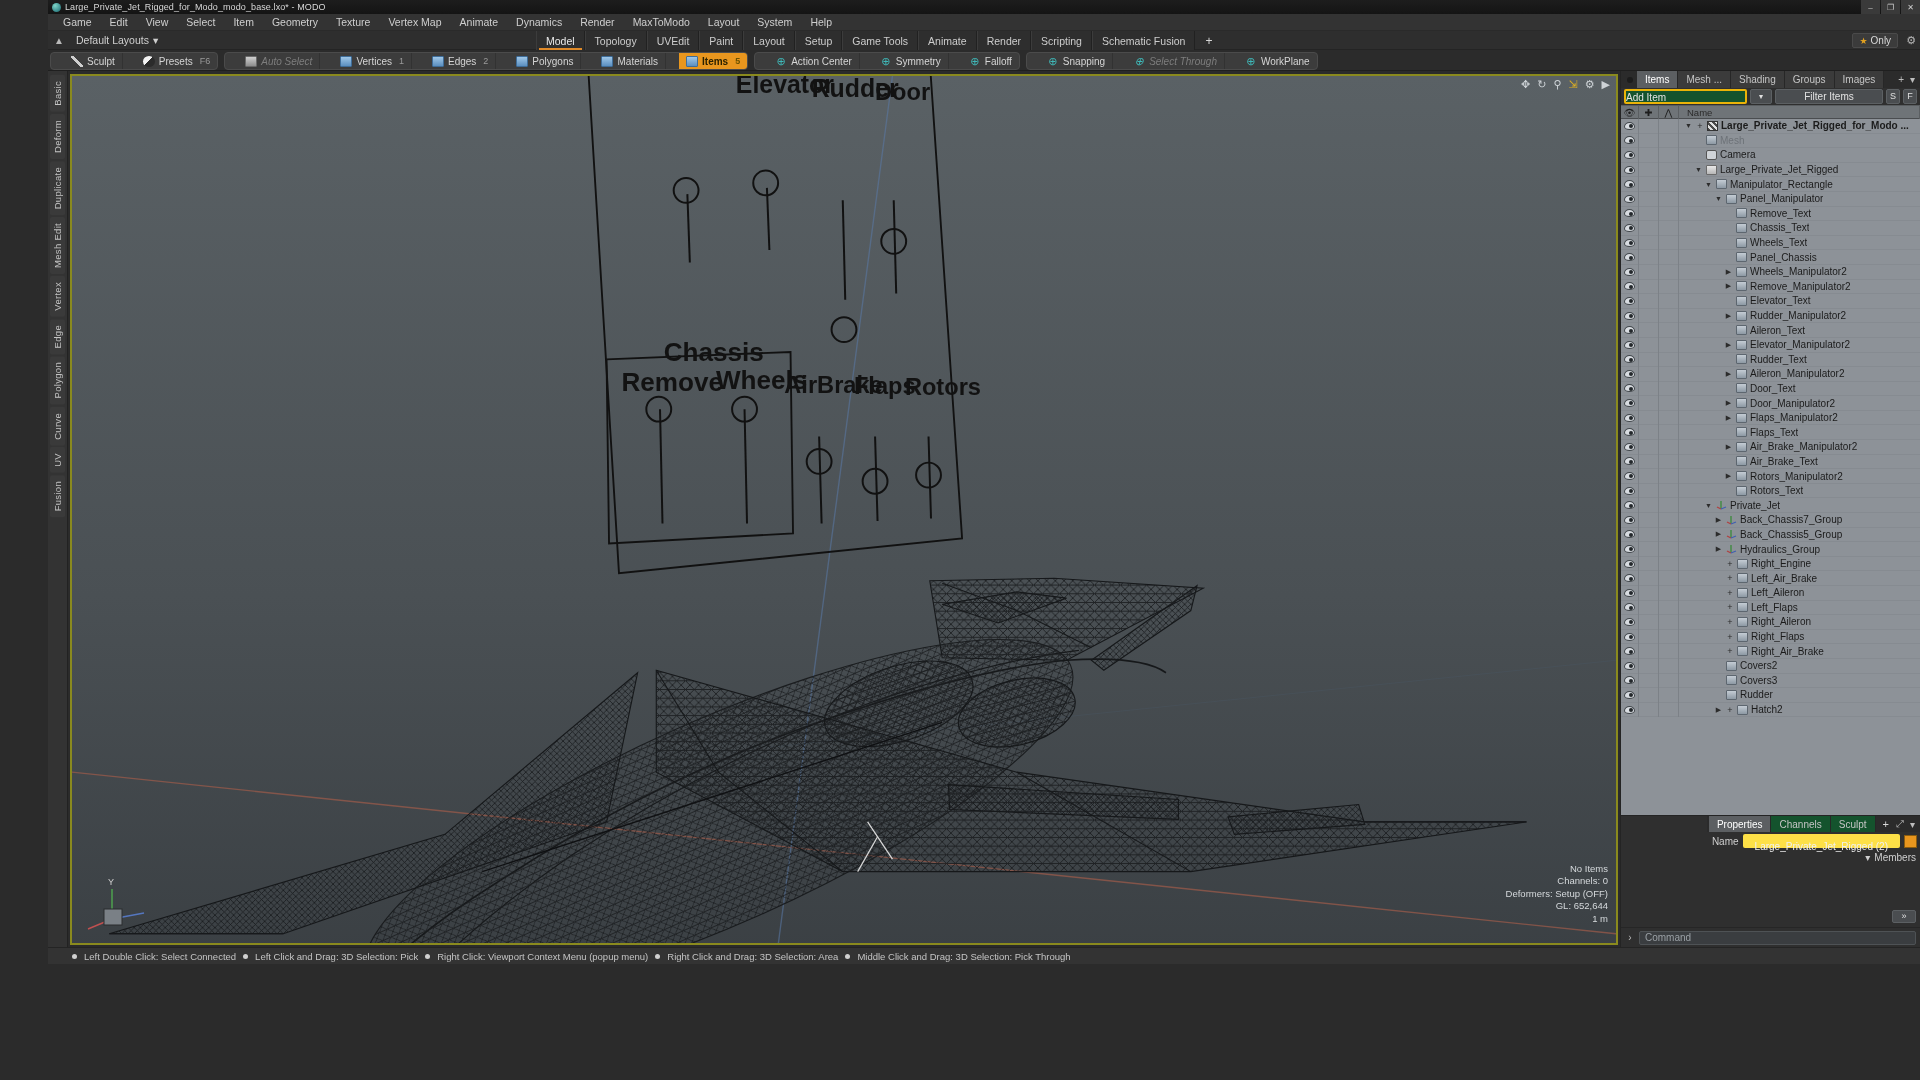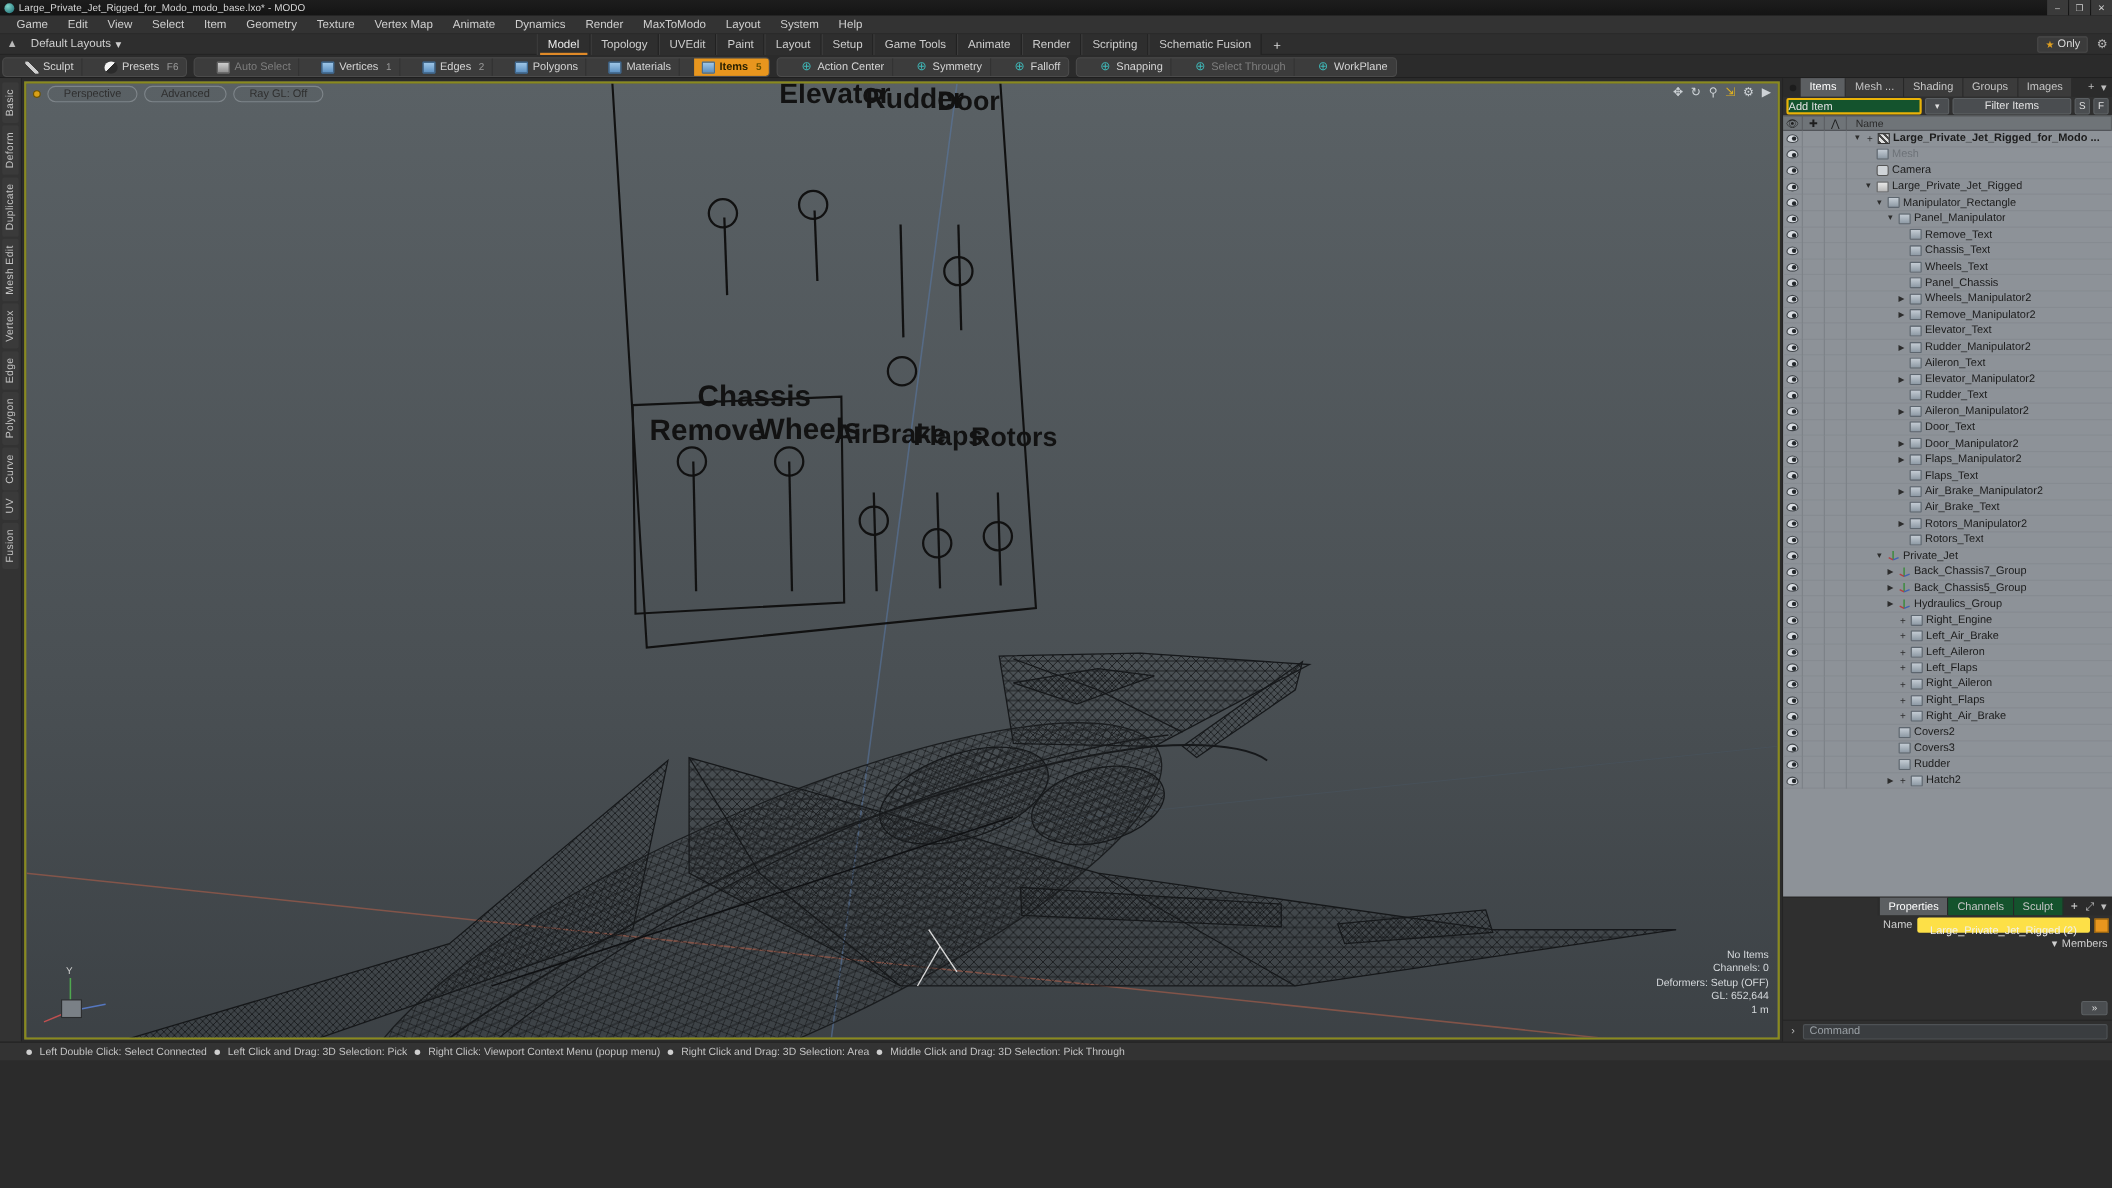--- a/index.html
+++ b/index.html
@@ -1,18 +1,18 @@
 <!DOCTYPE html>
 <html><head>
 <meta charset="utf-8">
 <style>
   * { box-sizing: border-box; margin:0; padding:0; }
   html,body{ width:1920px; height:1080px; overflow:hidden; background:#2b2b2b;
     font-family:"Liberation Sans", sans-serif; color:#c8c8c8; }
-  #app{ position:relative; width:1920px; height:964px; display:flex; flex-direction:column; }
+  #app{ position:relative; width:1920px; height:964px; display:flex; flex-direction:column;padding-left:48px; }
 
   
   .titlebar{ height:14px; background:linear-gradient(#1d1d1d,#141414); display:flex;
     align-items:center; padding-left:4px; font-size:9px; color:#d8d8d8; position:relative;}
   .tb-icon{ width:9px;height:9px;border-radius:50%;
     background:radial-gradient(circle at 35% 30%, #7fd4c8, #15656e); margin-right:4px; flex:0 0 auto;}
   .tb-title{ white-space:nowrap; letter-spacing:.1px;}
   .tb-buttons{ position:absolute; right:0; top:0; height:14px; display:flex; }
   .tb-btn{ width:19px;height:14px; background:#3a3a3a; margin-left:1px; display:flex;
     align-items:center;justify-content:center; font-size:8px; color:#d0d0d0;}
@@ -41,21 +41,21 @@
   .gear-ic{ font-size:11px; color:#b5b5b5; }
 
   
   .modebar{ height:21px; background:#2b2b2b; display:flex; align-items:stretch; gap:0;
     padding:2px 2px 1px 2px; border-bottom:1px solid #1f1f1f;}
   .mgroup{ display:flex; background:#3c3c3c; border:1px solid #4b4b4b; border-radius:4px;
     overflow:hidden; margin-right:6px; height:18px;}
   .mbtn{ display:flex; align-items:center; gap:4px; padding:0 7px; font-size:10px;
     color:#d5d5d5; border-right:1px solid #323232; white-space:nowrap;margin-left:13px;}
   .mbtn:last-child{ border-right:none;}
-  .mbtn.dim{ color:#7d7d7d;}
+  .mbtn.dim{ color:#7d7d7d;font-style:italic;}
   .mbtn.active{ background:#e8961e; color:#2a2100; font-weight:bold;}
   .mbtn .num{ color:#9a9a9a; font-size:9px; margin-left:3px;}
   .mbtn.active .num{ color:#6b5200;}
   .ic{ width:12px;height:11px; display:inline-block; position:relative; flex:0 0 auto;}
   .ic-cube{ background:linear-gradient(#dfe3e8,#9aa3ad); border:1px solid #6e767f; border-radius:1px;}
   .ic-cube.blue{ background:linear-gradient(#9fc7e8,#5b8fc0); border-color:#3f6d99;}
   .ic-cube.gray{ background:linear-gradient(#cfcfcf,#8e8e8e); border-color:#6a6a6a;}
   .ic-sphere{ border-radius:50%; background:linear-gradient(135deg,#f4f4f4 45%,#2b2b2b 46%);}
   .ic-pen{ background:linear-gradient(45deg,transparent 40%,#cfcfcf 41%,#cfcfcf 59%,transparent 60%);}
   .ic-teal{ color:#3fb8b8; font-size:11px; line-height:11px; text-align:center; background:none;}
@@ -418,26 +418,20 @@
           <g stroke="#d8d8d8" stroke-width="1">
             <line x1="640" y1="600" x2="660" y2="630"></line>
             <line x1="648" y1="612" x2="632" y2="640"></line>
           </g>
           <g stroke="#c88a3a" stroke-width="1">
             <line x1="396" y1="725" x2="420" y2="748"></line>
             <line x1="400" y1="748" x2="424" y2="722"></line>
           </g>
         </svg>
 
-        <div class="vp-topbar">
-          <div class="vp-dot"></div>
-          <div class="vp-pill">Perspective</div>
-          <div class="vp-pill">Advanced</div>
-          <div class="vp-pill">Ray GL: Off</div>
-        </div>
 
         <div class="vp-icons">
           <div class="vpi">✥</div>
           <div class="vpi">↻</div>
           <div class="vpi">⚲</div>
           <div class="vpi gold">⇲</div>
           <div class="vpi">⚙</div>
           <div class="vpi">▶</div>
         </div>
 

